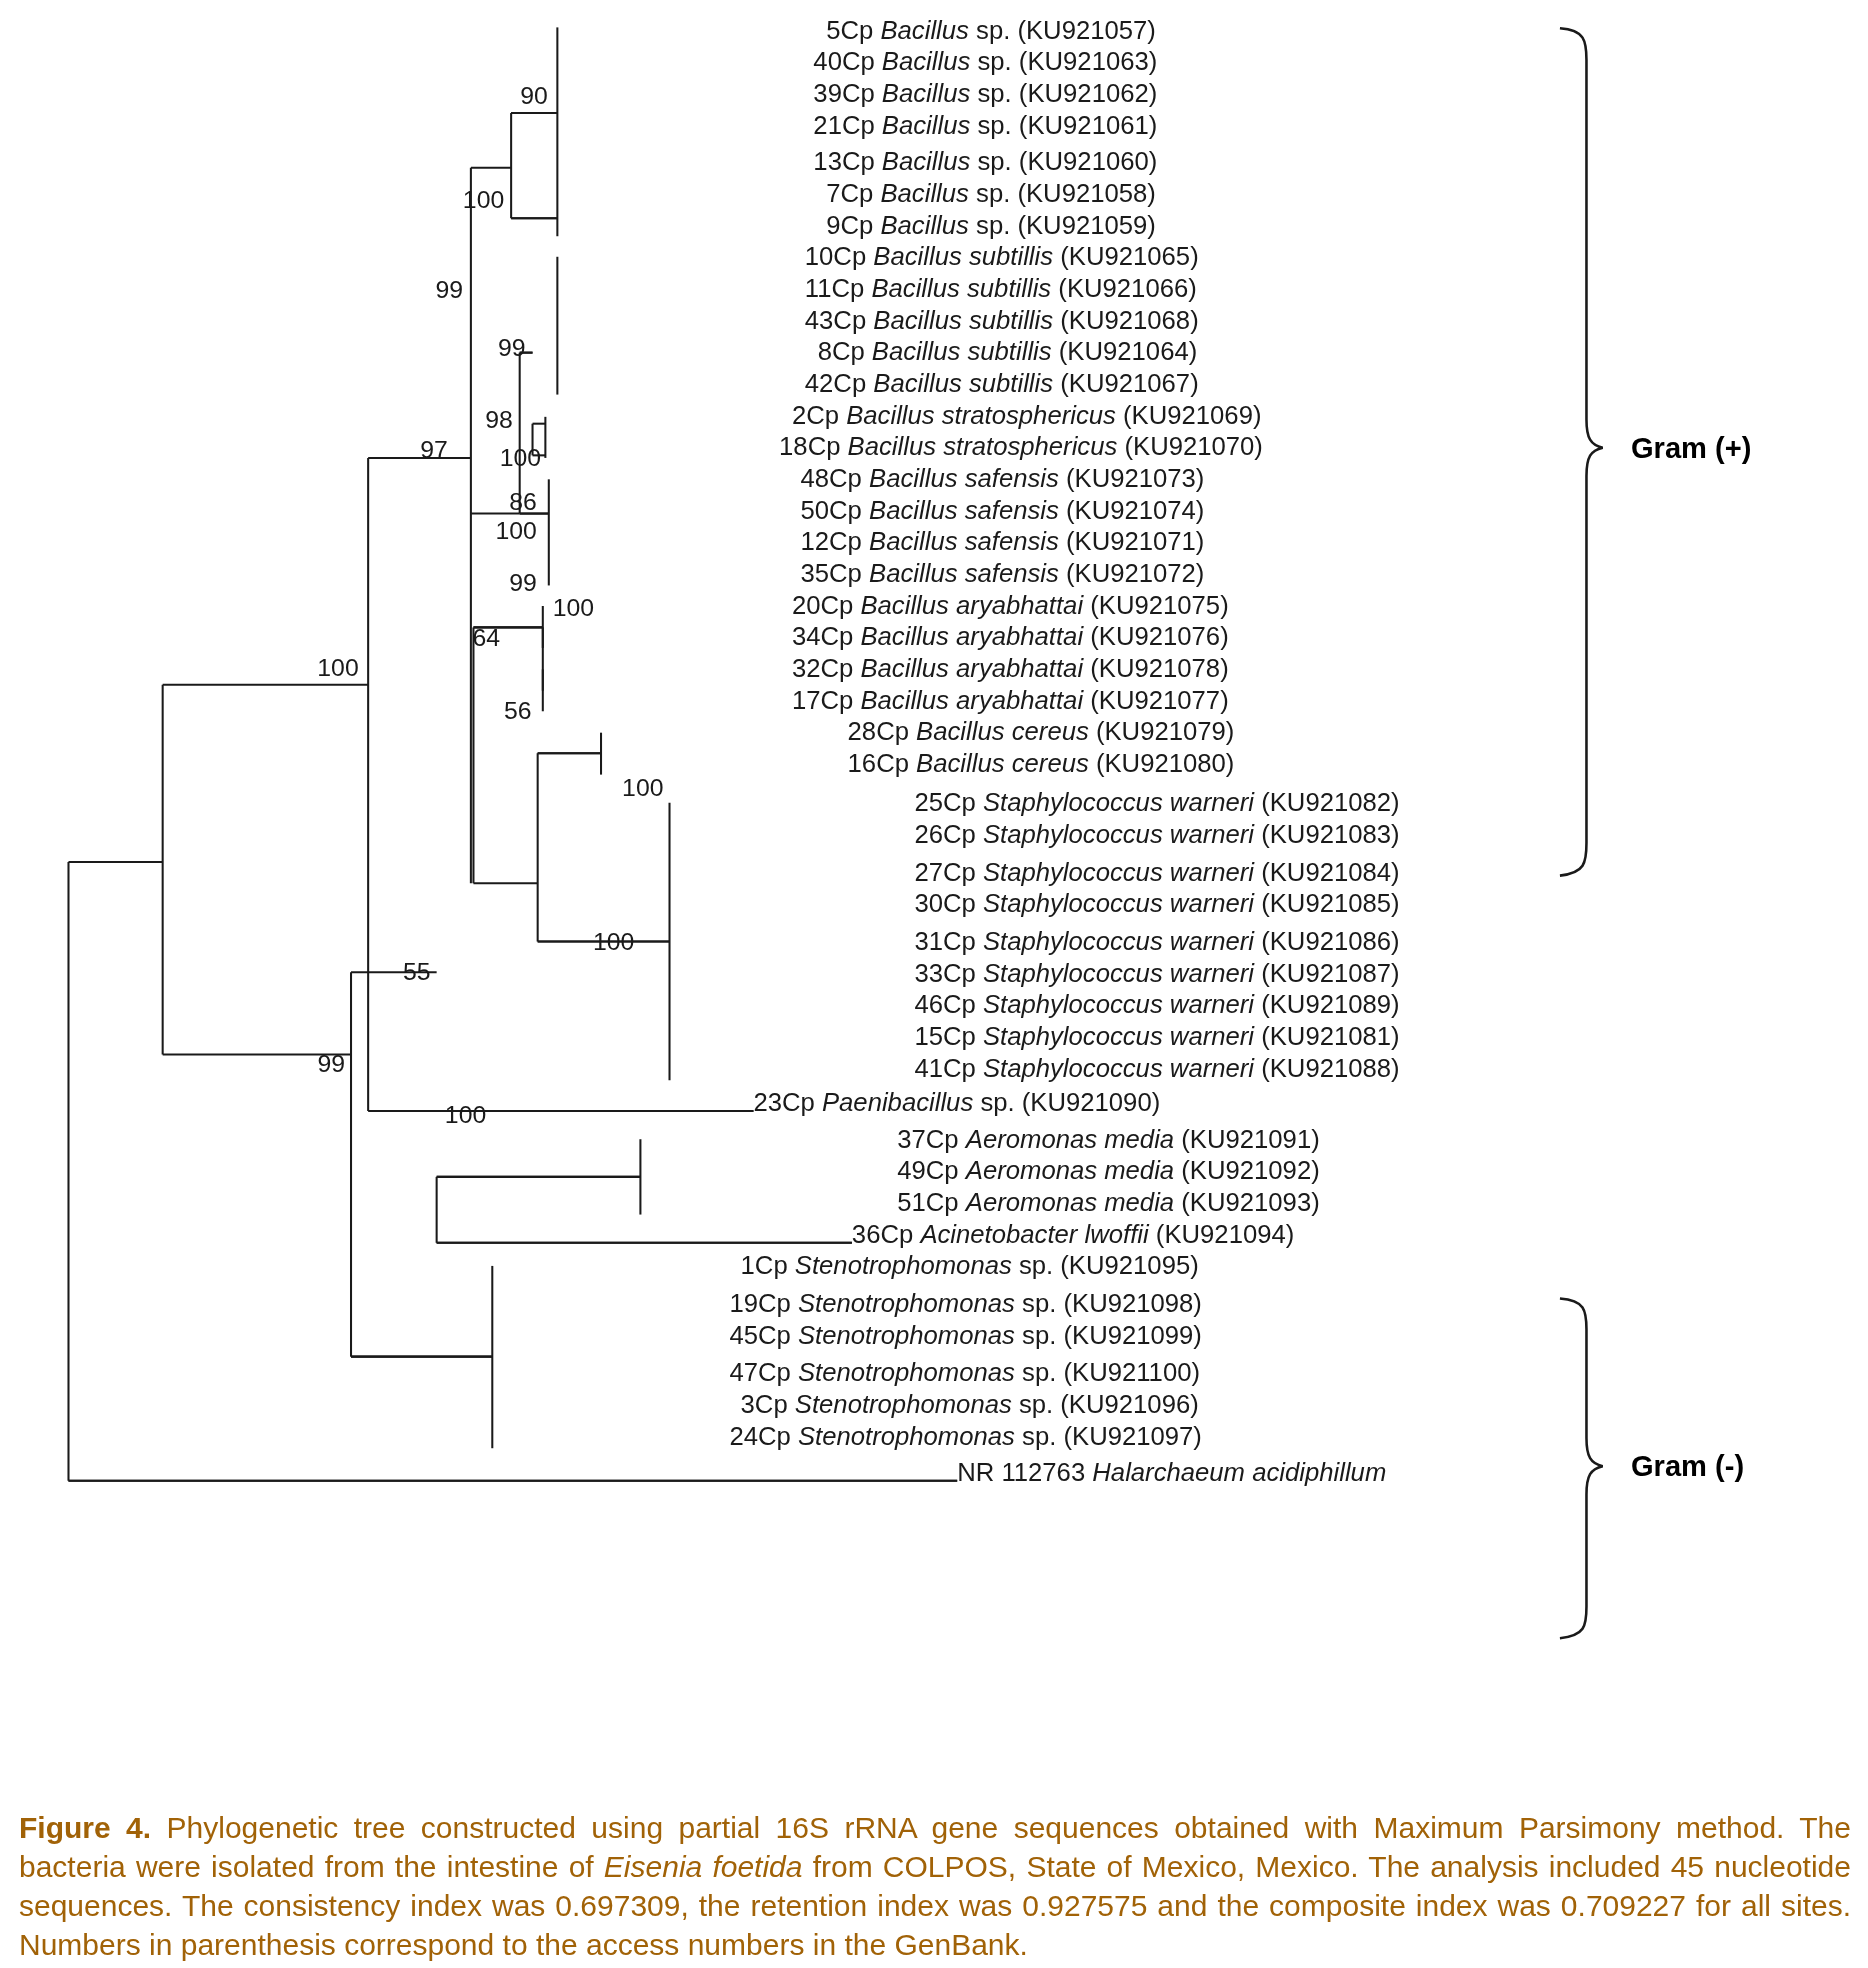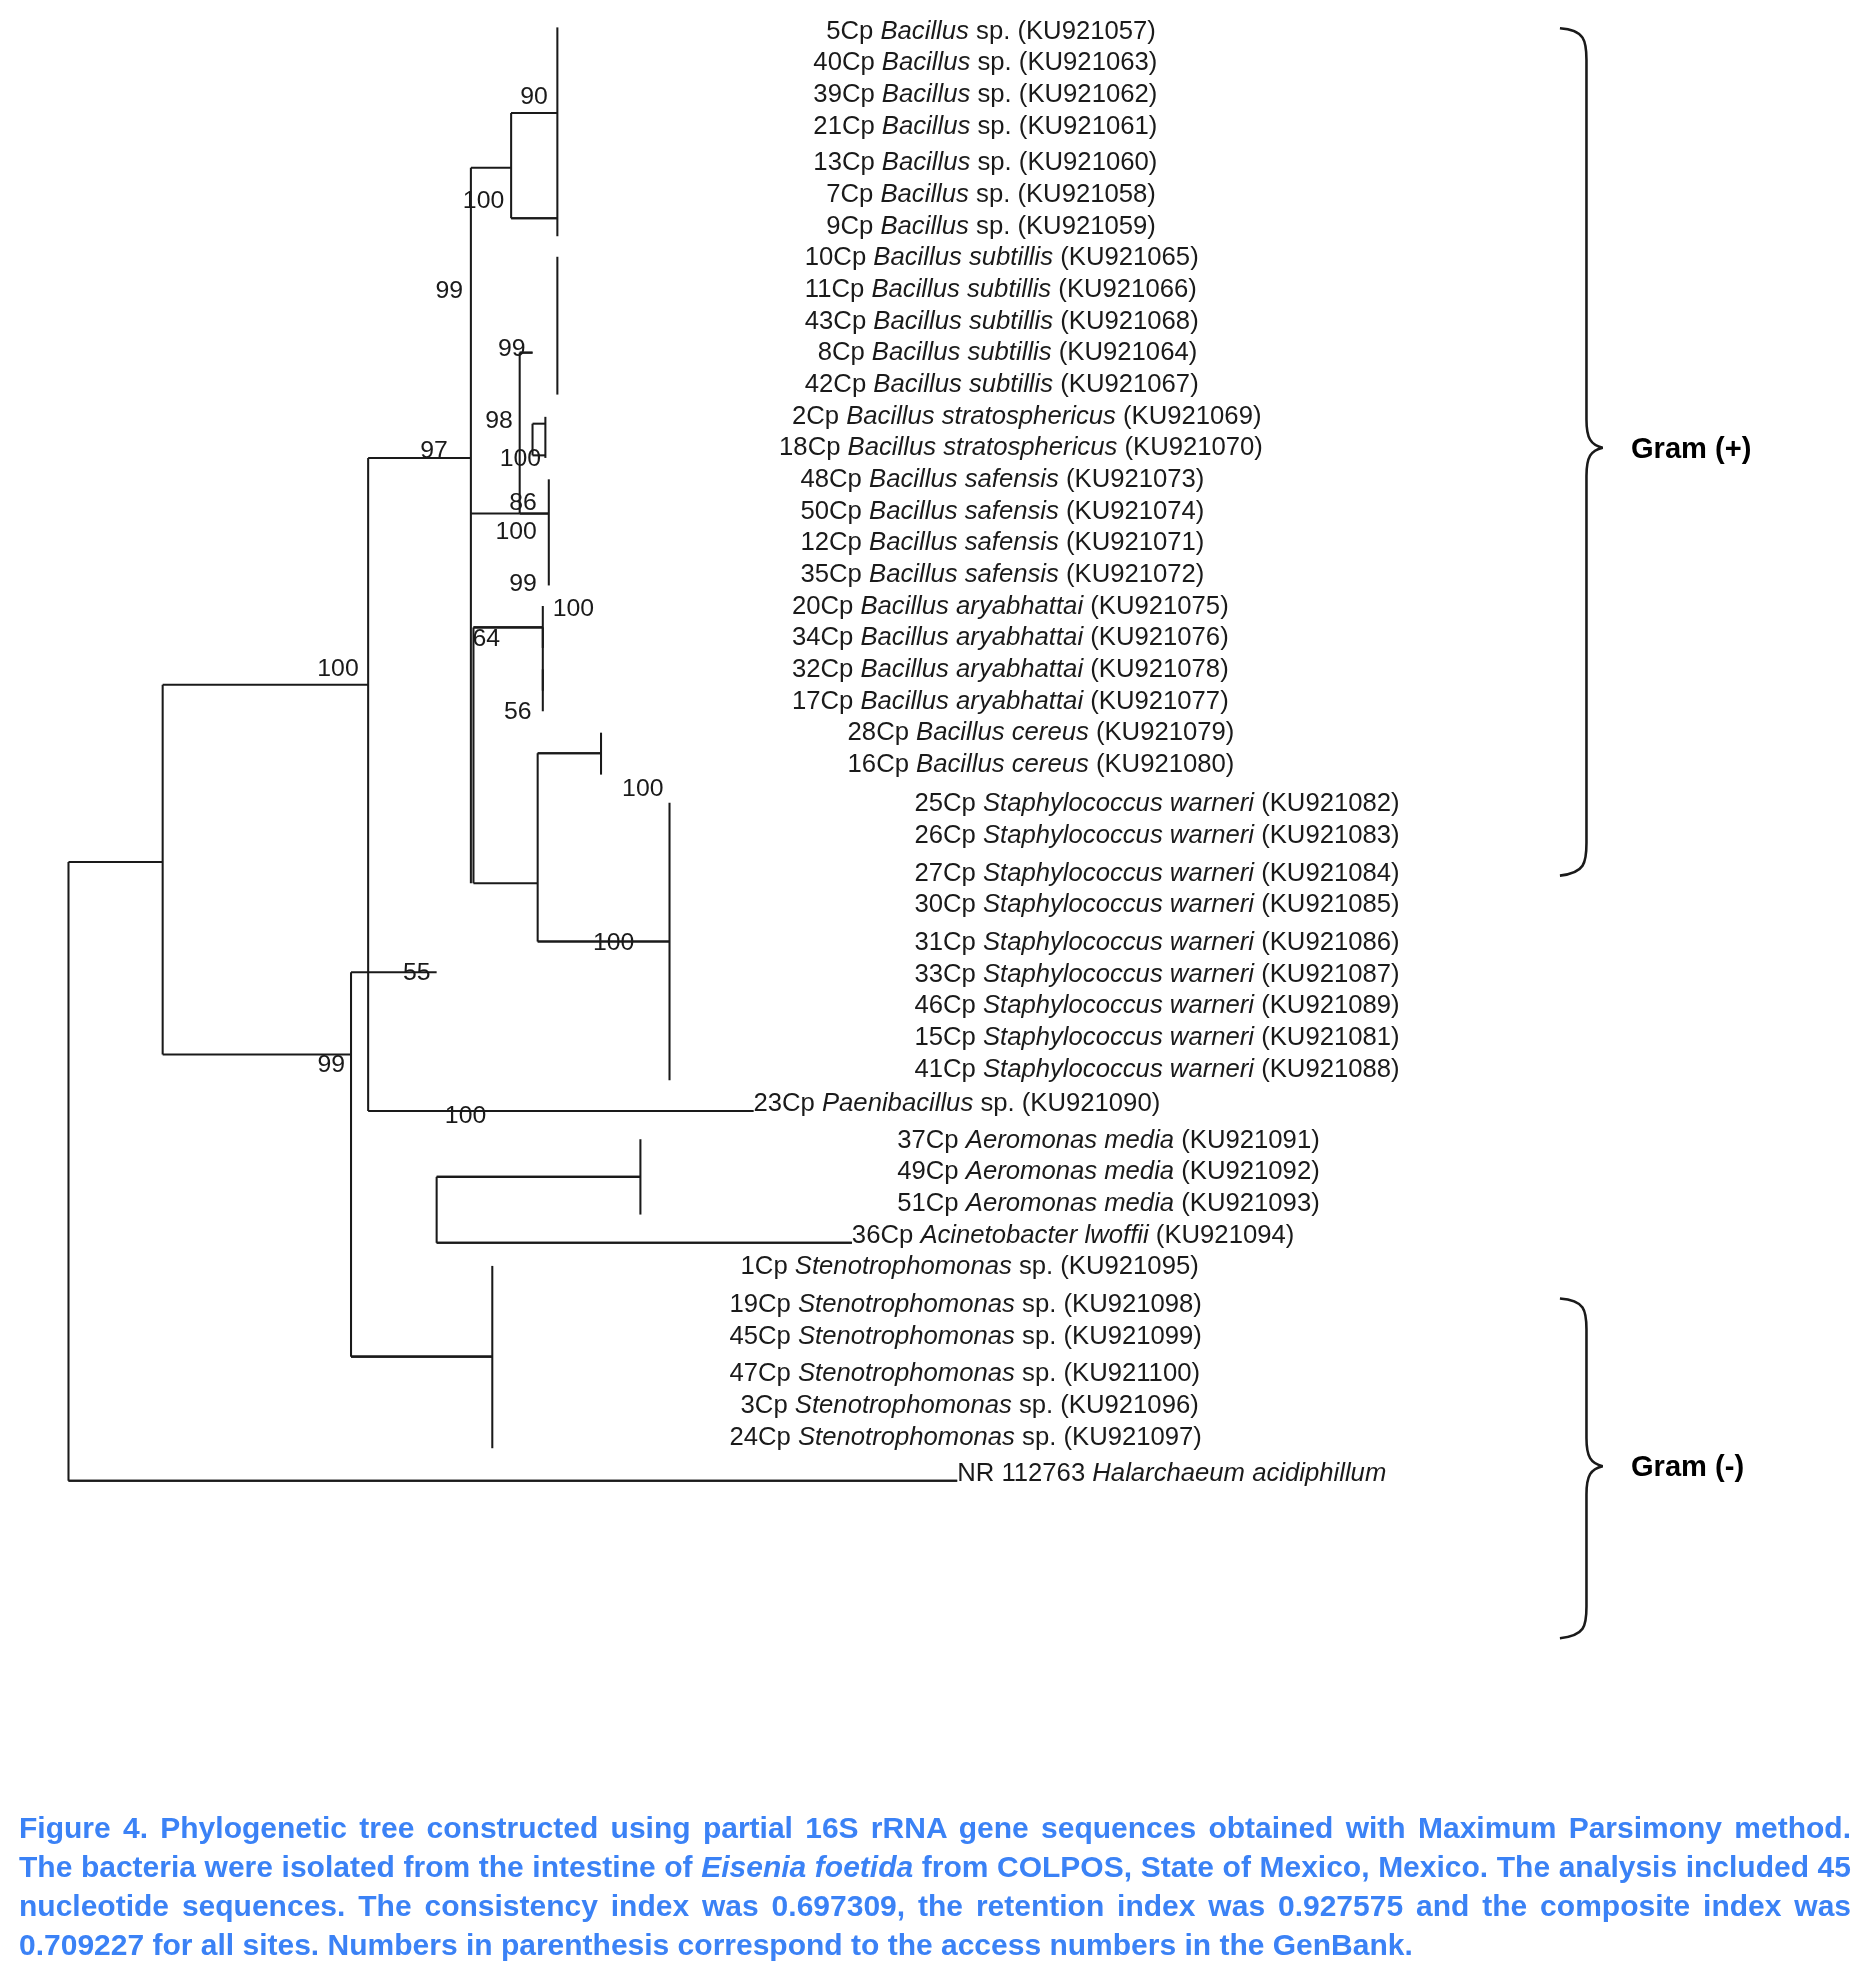--- a/index.html
+++ b/index.html
@@ -6,22 +6,22 @@
   body{font-family:"Liberation Sans", sans-serif; color:#000;}
   #page{position:relative;width:1869px;height:1969px;background:#fff;overflow:hidden;}
   #tree-svg{position:absolute;left:0;top:0;width:1869px;height:1806px;}
   .tip-label{font-size:30px;fill:#1a1a1a;font-family:"Liberation Sans",sans-serif;}
   .tip-label .it{font-style:italic;}
   .boot{font-size:29px;fill:#1a1a1a;font-family:"Liberation Sans",sans-serif;}
   .branch{stroke:#1a1a1a;stroke-width:2.4;fill:none;stroke-linecap:butt;}
   .brace{stroke:#1a1a1a;stroke-width:3;fill:none;}
   .group-label{font-size:34px;font-weight:bold;fill:#000;font-family:"Liberation Sans",sans-serif;}
   #caption{position:absolute;left:19px;top:1808px;width:1832px;
-           font-size:30px;font-weight:bold;line-height:1.30;
-           text-align:justify;color:#3b82f6;
+           font-size:30px;font-weight:normal;line-height:1.30;
+           text-align:justify;color:#a16207;
            font-family:"Liberation Sans",sans-serif;}
   #caption i{font-style:italic;}
 </style>
 </head>
 <body>
 
 <div id="page">
 
   <svg id="tree-svg" viewBox="0 0 2183 2110" preserveAspectRatio="none">
       <g>

